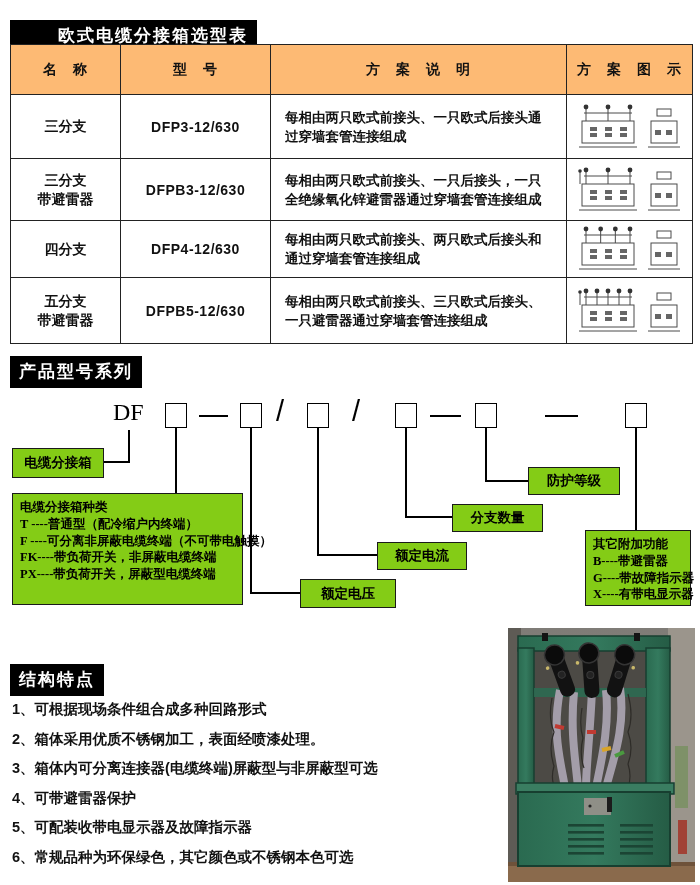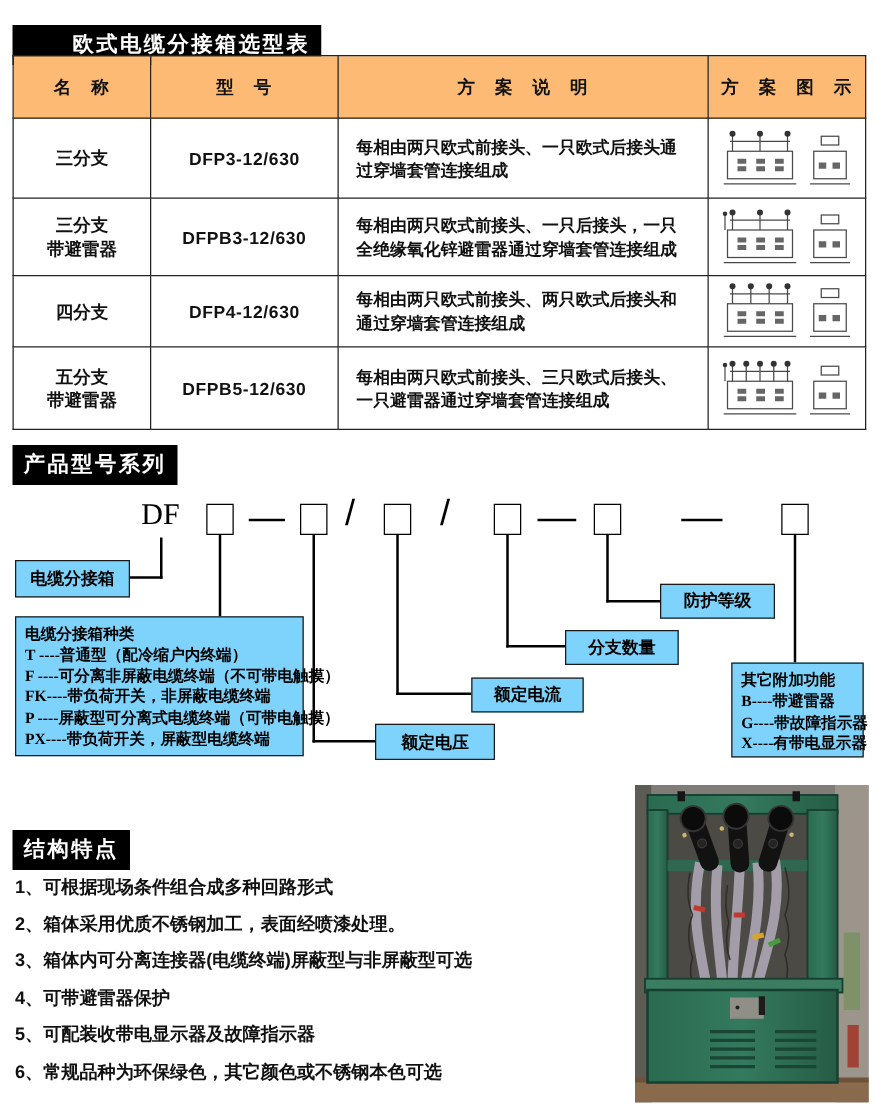--- a/index.html
+++ b/index.html
@@ -33,21 +33,21 @@
   .df{
     position:absolute;left:113px;top:6px;
     font-family:"Liberation Serif","DejaVu Serif",serif;font-size:24px;color:#000;
   }
   .mbox{position:absolute;top:10px;width:22px;height:25px;border:1.7px solid #000;background:#fff;box-sizing:border-box;}
   .msep-dash{position:absolute;top:22px;height:2px;background:#000;}
   .msep-slash{position:absolute;top:2px;font-size:29px;font-weight:normal;color:#000;}
   .vline{position:absolute;width:2px;background:#000;}
   .hline{position:absolute;height:2px;background:#000;}
   .lbl{
-    position:absolute;background:#7dd3fc;border:1.7px solid #1a1a1a;box-sizing:border-box;
+    position:absolute;background:#84cc16;border:1.7px solid #1a1a1a;box-sizing:border-box;
     font-family:"Liberation Serif","DejaVu Serif",serif;font-weight:bold;color:#000;
   }
   .lbl.center{display:flex;align-items:center;justify-content:center;font-size:13.5px;}
   .lbl.multi{padding:5px 7px;font-size:12.5px;}
   .lbl.multi div{line-height:16.8px;white-space:nowrap;}
   
   #features-list{position:absolute;left:12px;top:700px;width:495px;}
   #features-list div{font-weight:bold;font-size:14.5px;margin-bottom:10.5px;white-space:nowrap;}
   
   #photo{position:absolute;left:508px;top:628px;width:187px;height:254px;}
@@ -265,21 +265,20 @@
 
   <div class="vline" style="left:635px;top:35px;height:102px;"></div>
 
   <div class="lbl center" style="left:12px;top:55px;width:92px;height:30px;">电缆分接箱</div>
 
   <div class="lbl multi" style="left:12px;top:100px;width:231px;height:112px;">
       <div>电缆分接箱种类</div>
       <div>T ----普通型（配冷缩户内终端）</div>
       <div>F ----可分离非屏蔽电缆终端（不可带电触摸）</div>
       <div>FK----带负荷开关，非屏蔽电缆终端</div>
-      <div>P ----屏蔽型可分离式电缆终端（可带电触摸）</div>
       <div>PX----带负荷开关，屏蔽型电缆终端</div>
     </div>
 
   <div class="lbl center" style="left:300px;top:186px;width:96px;height:29px;">额定电压</div>
 
   <div class="lbl center" style="left:377px;top:149px;width:90px;height:28px;">额定电流</div>
 
   <div class="lbl center" style="left:452px;top:111px;width:91px;height:28px;">分支数量</div>
 
   <div class="lbl center" style="left:528px;top:74px;width:92px;height:28px;">防护等级</div>

